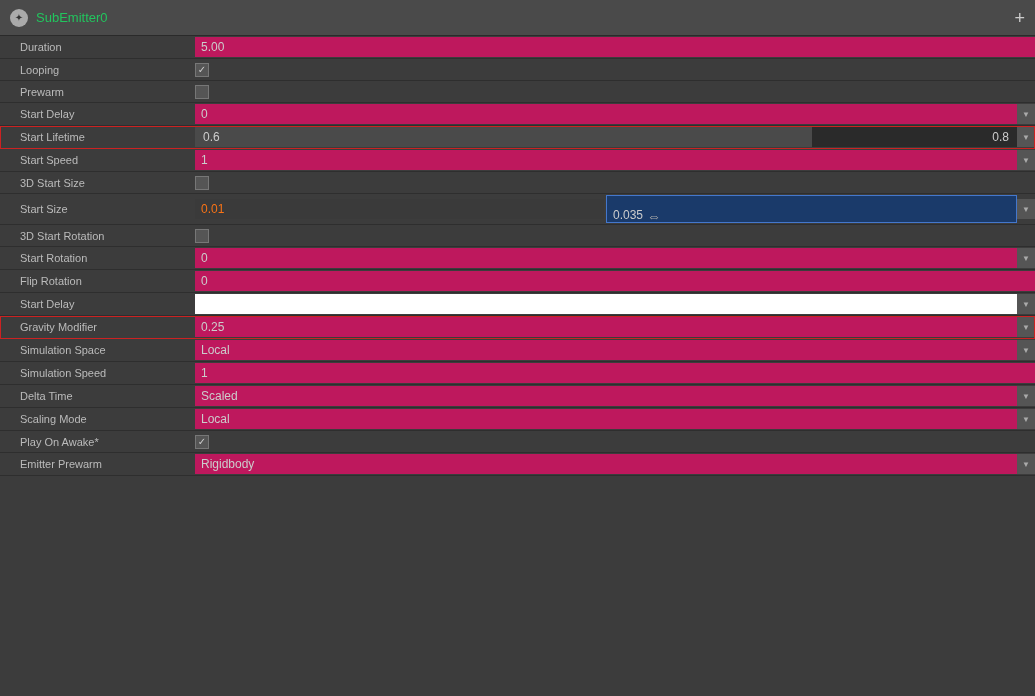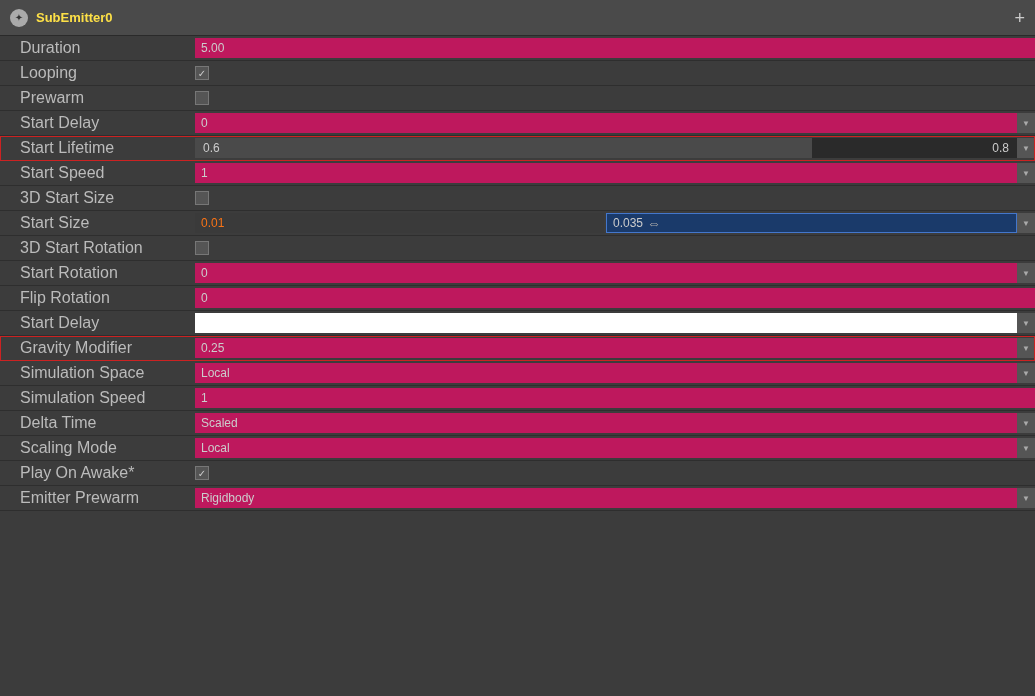--- a/index.html
+++ b/index.html
@@ -40,23 +40,23 @@
       background: #aaa;
       border-radius: 50%;
       display: flex;
       align-items: center;
       justify-content: center;
       font-size: 10px;
       color: #333;
     }
 
     .header-title {
-      color: #fde047;
+      color: #22c55e;
       font-size: 13px;
-      font-weight: bold;
+      font-weight: normal;
     }
 
     .add-btn {
       color: #ccc;
       font-size: 18px;
       cursor: pointer;
       background: none;
       border: none;
       color: #ccc;
       line-height: 1;
@@ -75,21 +75,21 @@
       outline: 1.5px solid #cc2222;
       outline-offset: -1px;
       z-index: 2;
     }
 
     .prop-label {
       width: 195px;
       min-width: 195px;
       padding: 2px 8px 2px 20px;
       color: #bbb;
-      font-size: 16px;
+      font-size: 11px;
       white-space: nowrap;
     }
 
     .row-value-area {
       flex: 1;
       display: flex;
       align-items: center;
       gap: 2px;
     }
 
@@ -140,24 +140,24 @@
       align-items: center;
       padding: 0 6px;
       font-size: 12px;
       color: #f97316;
     }
 
     .size-val-right {
       flex: 1;
       background: #1a3a6a;
       border: 1.5px solid #4477cc;
-      height: 20px;
-      display: flex;
-      align-items: center;
-      padding: 0 6px;
+      height: 28px;
+      display: flex;
+      align-items: flex-start;
+      padding: 12px 6px;
       font-size: 12px;
       color: #ccc;
       position: relative;
     }
 
     .cursor-icon {
       font-size: 14px;
       color: #aaa;
       margin-left: 4px;
     }

